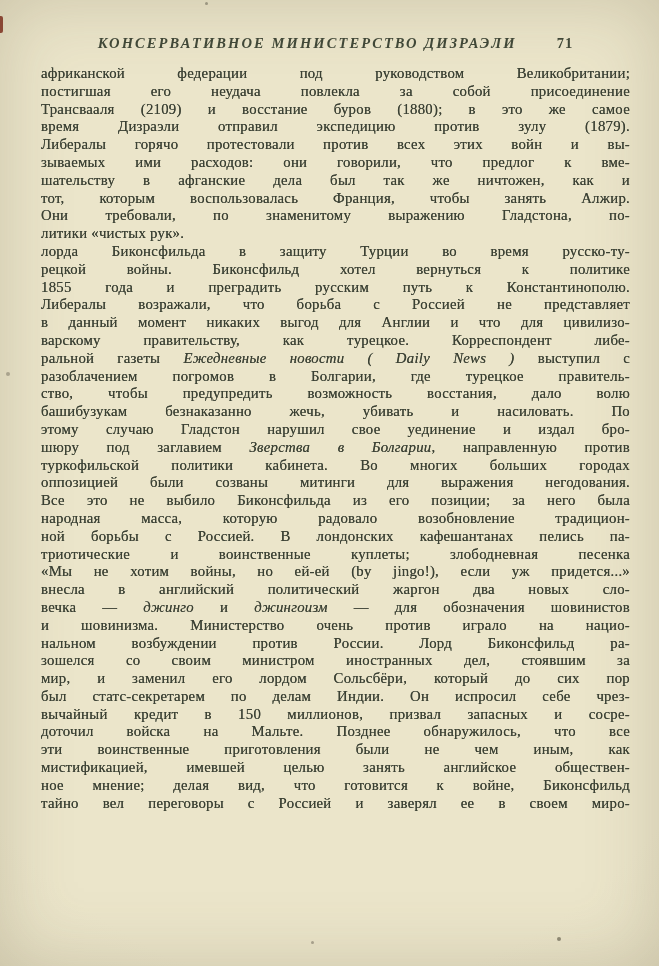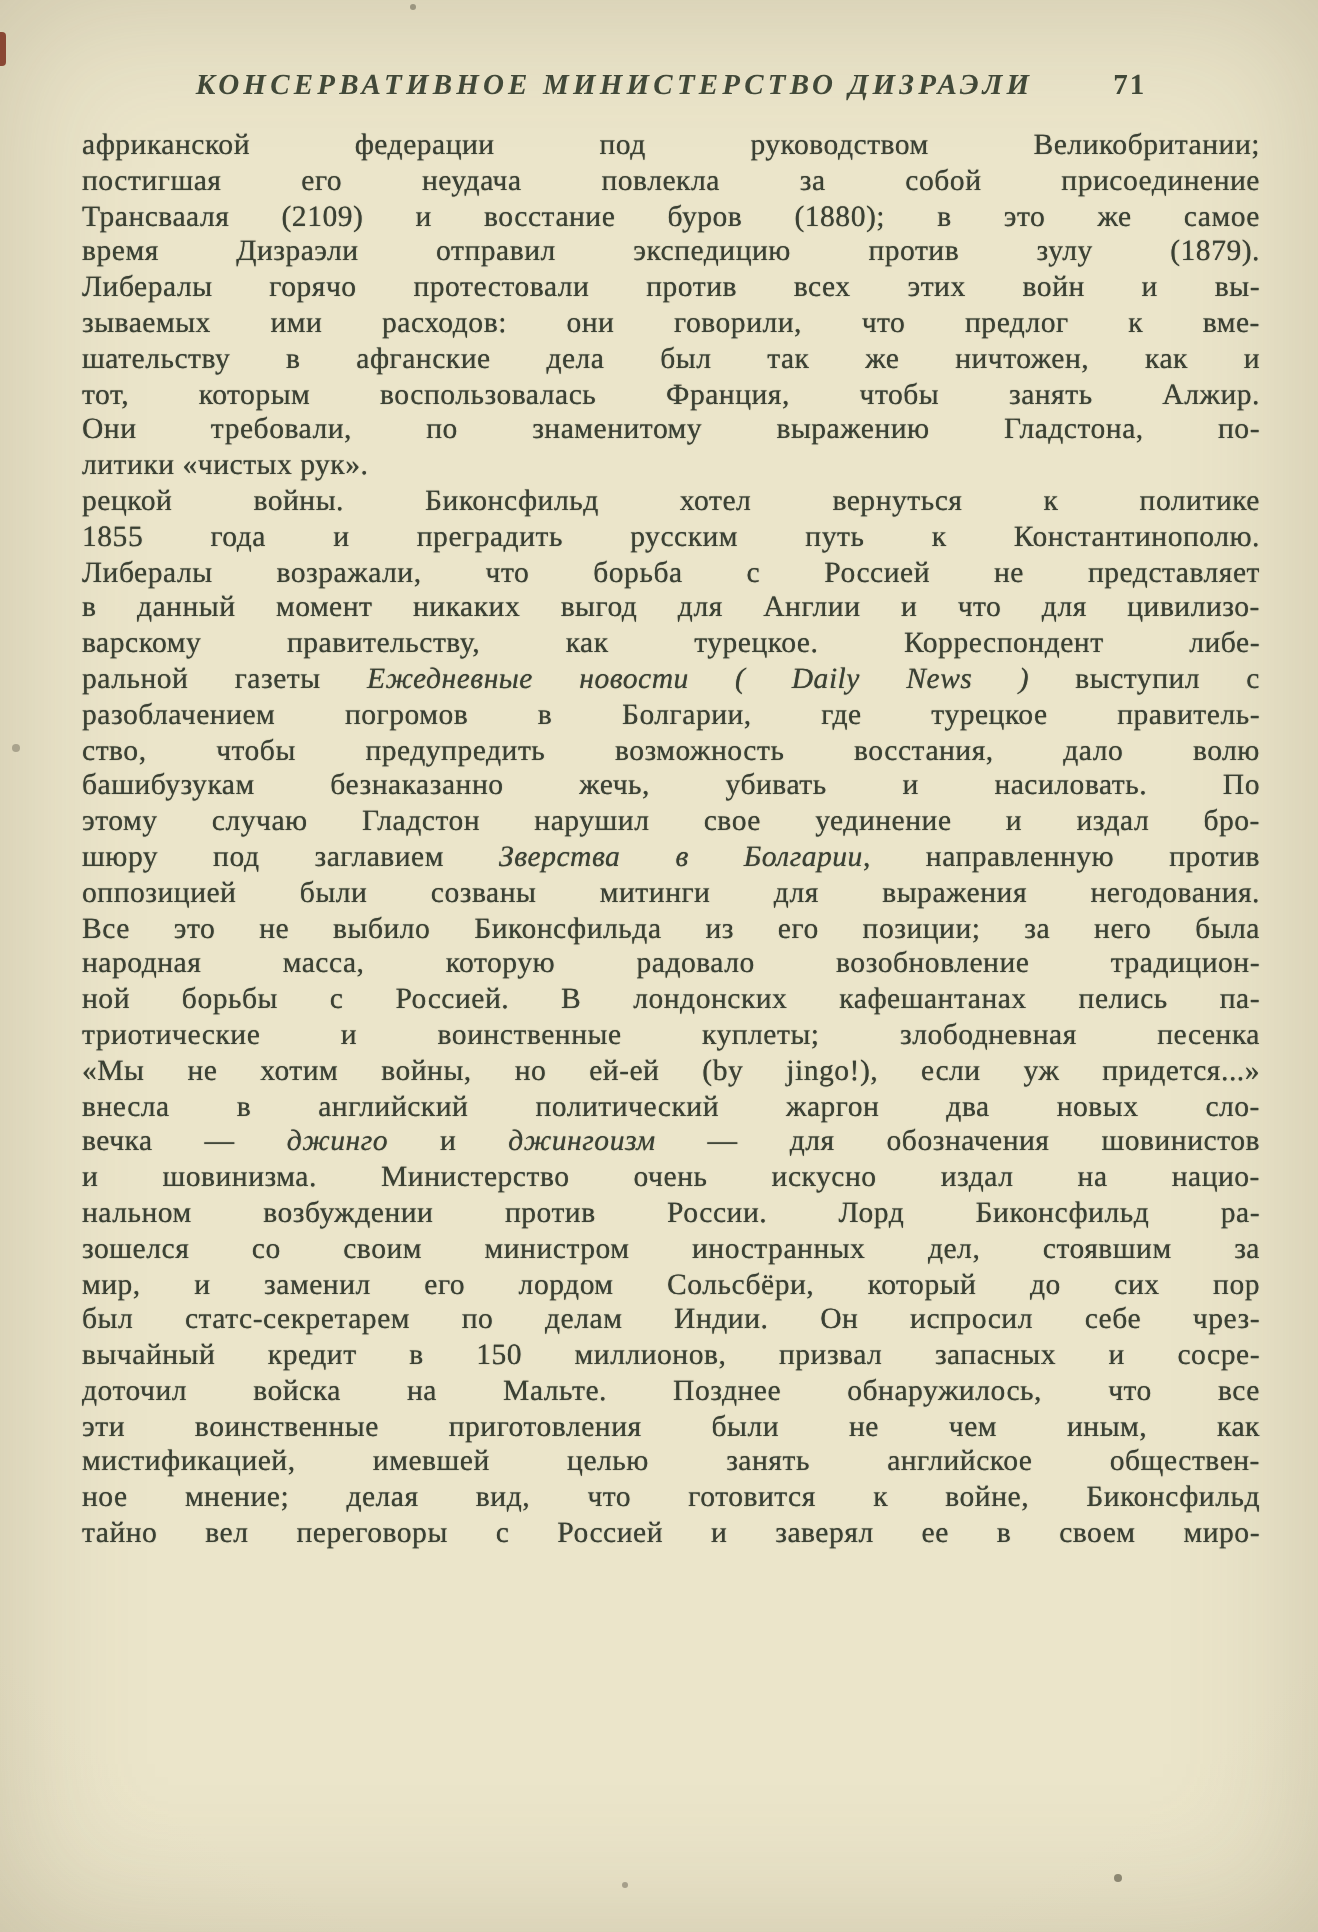--- a/index.html
+++ b/index.html
@@ -89,40 +89,42 @@
           <div class="line"><span>Трансвааля (2109) и восстание буров (1880); в это же самое</span></div>
           <div class="line"><span>время Дизраэли отправил экспедицию против зулу (1879).</span></div>
           <div class="line"><span>Либералы горячо протестовали против всех этих войн и вы-</span></div>
           <div class="line"><span>зываемых ими расходов: они говорили, что предлог к вме-</span></div>
           <div class="line"><span>шательству в афганские дела был так же ничтожен, как и</span></div>
           <div class="line"><span>тот, которым воспользовалась Франция, чтобы занять Алжир.</span></div>
           <div class="line"><span>Они требовали, по знаменитому выражению Гладстона, по-</span></div>
           <div class="line para-last"><span>литики «чистых рук».</span></div>
         </div>
         <div class="paragraph">
+          <div class="line"><span>лорда Биконсфильда в защиту Турции во время русско-ту-</span></div>
           <div class="line"><span>рецкой войны. Биконсфильд хотел вернуться к политике</span></div>
           <div class="line"><span>1855 года и преградить русским путь к Константинополю.</span></div>
           <div class="line"><span>Либералы возражали, что борьба с Россией не представляет</span></div>
           <div class="line"><span>в данный момент никаких выгод для Англии и что для цивилизо-</span></div>
           <div class="line"><span>варскому правительству, как турецкое. Корреспондент либе-</span></div>
           <div class="line"><span>ральной газеты </span><em>Ежедневные новости ( Daily News )</em><span> выступил с</span></div>
           <div class="line"><span>разоблачением погромов в Болгарии, где турецкое правитель-</span></div>
           <div class="line"><span>ство, чтобы предупредить возможность восстания, дало волю</span></div>
           <div class="line"><span>башибузукам безнаказанно жечь, убивать и насиловать. По</span></div>
           <div class="line"><span>этому случаю Гладстон нарушил свое уединение и издал бро-</span></div>
           <div class="line"><span>шюру под заглавием </span><em>Зверства в Болгарии</em><span>, направленную против</span></div>
+          <div class="line"><span>туркофильской политики кабинета. Во многих больших городах</span></div>
           <div class="line"><span>оппозицией были созваны митинги для выражения негодования.</span></div>
           <div class="line"><span>Все это не выбило Биконсфильда из его позиции; за него была</span></div>
           <div class="line"><span>народная масса, которую радовало возобновление традицион-</span></div>
           <div class="line"><span>ной борьбы с Россией. В лондонских кафешантанах пелись па-</span></div>
           <div class="line"><span>триотические и воинственные куплеты; злободневная песенка</span></div>
           <div class="line"><span>«Мы не хотим войны, но ей-ей (by jingo!), если уж придется...»</span></div>
           <div class="line"><span>внесла в английский политический жаргон два новых сло-</span></div>
           <div class="line"><span>вечка — </span><em>джинго</em><span> и </span><em>джингоизм</em><span> — для обозначения шовинистов</span></div>
-          <div class="line"><span>и шовинизма. Министерство очень искусно издал на нацио-</span></div>
+          <div class="line"><span>и шовинизма. Министерство очень против играло на нацио-</span></div>
           <div class="line"><span>нальном возбуждении против России. Лорд Биконсфильд ра-</span></div>
           <div class="line"><span>зошелся со своим министром иностранных дел, стоявшим за</span></div>
           <div class="line"><span>мир, и заменил его лордом Сольсбёри, который до сих пор</span></div>
           <div class="line"><span>был статс-секретарем по делам Индии. Он испросил себе чрез-</span></div>
           <div class="line"><span>вычайный кредит в 150 миллионов, призвал запасных и сосре-</span></div>
           <div class="line"><span>доточил войска на Мальте. Позднее обнаружилось, что все</span></div>
           <div class="line"><span>эти воинственные приготовления были не чем иным, как</span></div>
           <div class="line"><span>мистификацией, имевшей целью занять английское обществен-</span></div>
           <div class="line"><span>ное мнение; делая вид, что готовится к войне, Биконсфильд</span></div>
           <div class="line"><span>тайно вел переговоры с Россией и заверял ее в своем миро-</span></div>

